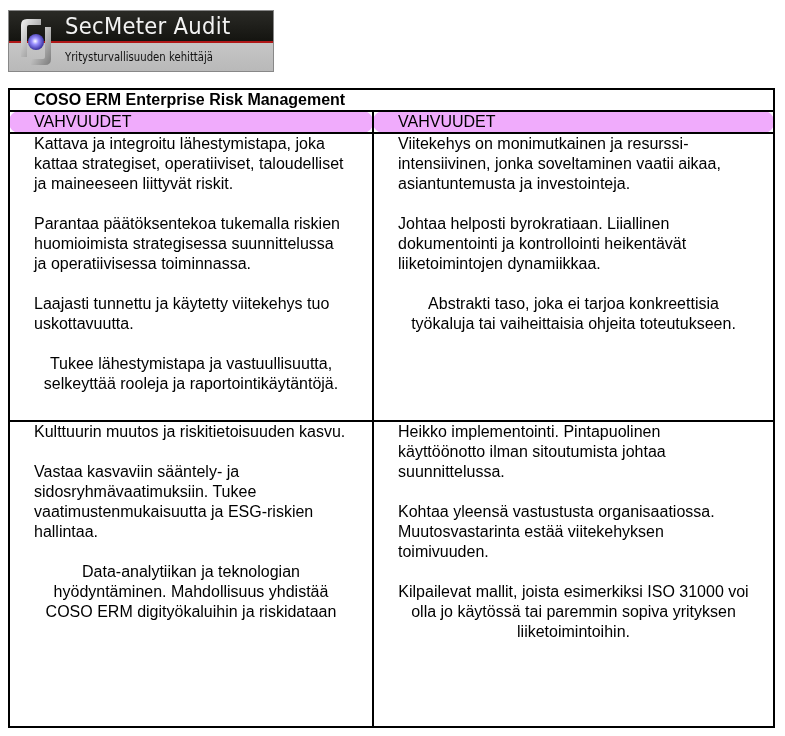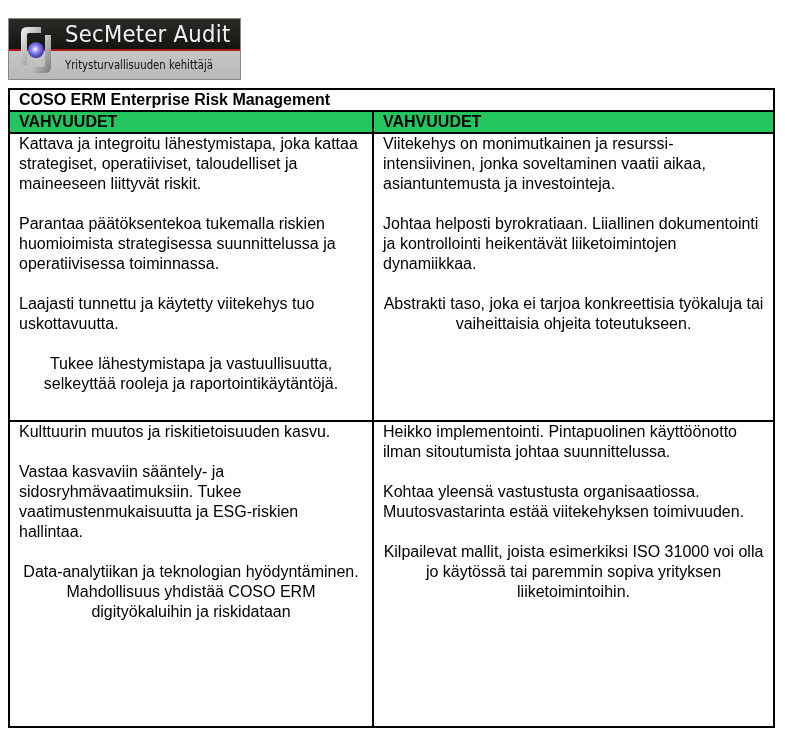--- a/index.html
+++ b/index.html
@@ -1,37 +1,37 @@
 <!DOCTYPE html>
 <html><head>
 <meta charset="utf-8">
 <style>
   html, body { margin: 0; padding: 0; background: #ffffff; }
   body { width: 785px; height: 736px; position: relative; overflow: hidden;
          font-family: "Liberation Sans", sans-serif; color: #000; }
 
-  .logo { position: absolute; left: 8px; top: 18px; width: 233px; height: 62px;
+  .logo { position: absolute; left: 8px; top: 10px; width: 266px; height: 62px;
           border: 1px solid #888; box-sizing: border-box; overflow: hidden;
           background: linear-gradient(#d4d4d4, #b9b9b9); }
   .logo-top { position: absolute; left: 0; top: 0; width: 100%; height: 30px;
               background: linear-gradient(#2a2a26, #141410); border-bottom: 2px solid #b01818; }
   .logo-mark { position: absolute; left: 6px; top: 6px; width: 42px; height: 50px; }
   .logo-title { position: absolute; left: 56px; top: 2px; font-size: 23px; color: #f2f2f2;
                 letter-spacing: 0.3px; font-family: "DejaVu Sans", sans-serif; font-weight: normal;
                 white-space: nowrap; transform: scaleX(0.92); transform-origin: left top; }
   .logo-sub { position: absolute; left: 56px; top: 39px; font-size: 11.5px; color: #111;
               font-family: "DejaVu Sans", sans-serif; white-space: nowrap;
               transform: scaleX(0.88); transform-origin: left top; }
 
   table.swot { position: absolute; left: 8px; top: 88px; width: 767px; height: 640px;
                border-collapse: collapse; table-layout: fixed; }
-  table.swot td { border: 2px solid #000; padding: 0 9px; vertical-align: top; font-size: 16px;
+  table.swot td { border: 2px solid #000; padding: 0 24px; vertical-align: top; font-size: 16px;
                   line-height: 20px; }
   td.title { font-weight: bold; height: 18px; padding-top: 1px; padding-bottom: 0; background: #fff; }
-  td.head { font-weight: bold; background: #22c55e; height: 19px; padding-top: 1px; }
+  td.head { font-weight: normal; background: #f0abfc; height: 19px; padding-top: 1px; border-radius: 10px; }
   td.body { background: #fff; padding-top: 19px; }
   td.body p { margin: 0 0 20px 0; }
   td.body p:last-child { margin-bottom: 0; text-align: center; }
   .col-l { width: 364px; }
 </style>
 </head>
 <body>
 
 <div class="logo">
   <div class="logo-top"></div>

